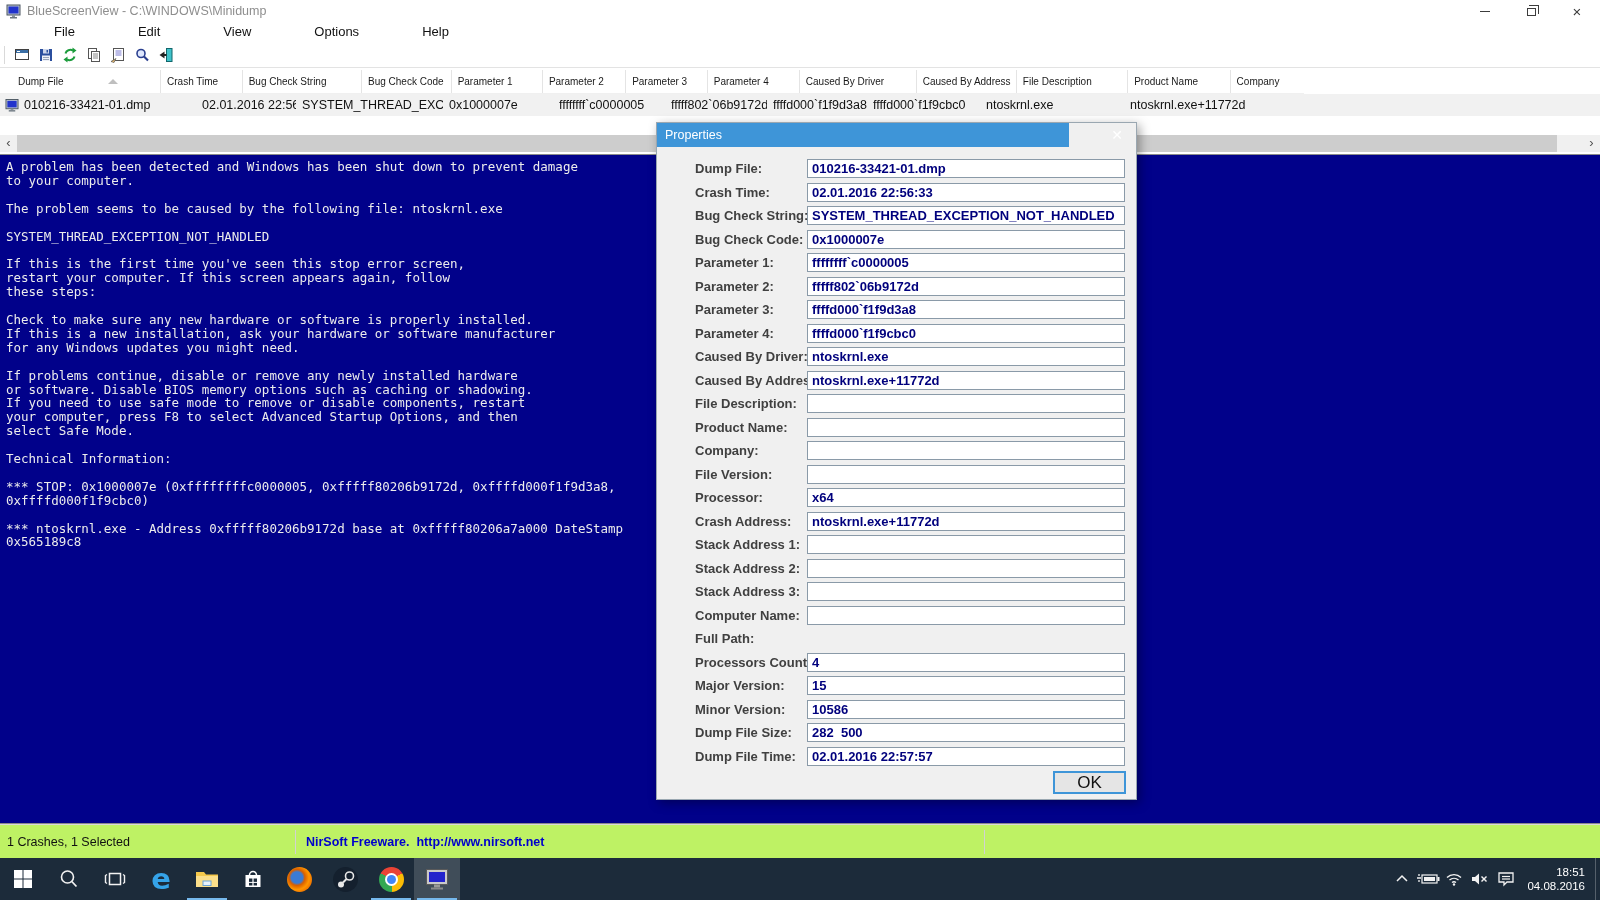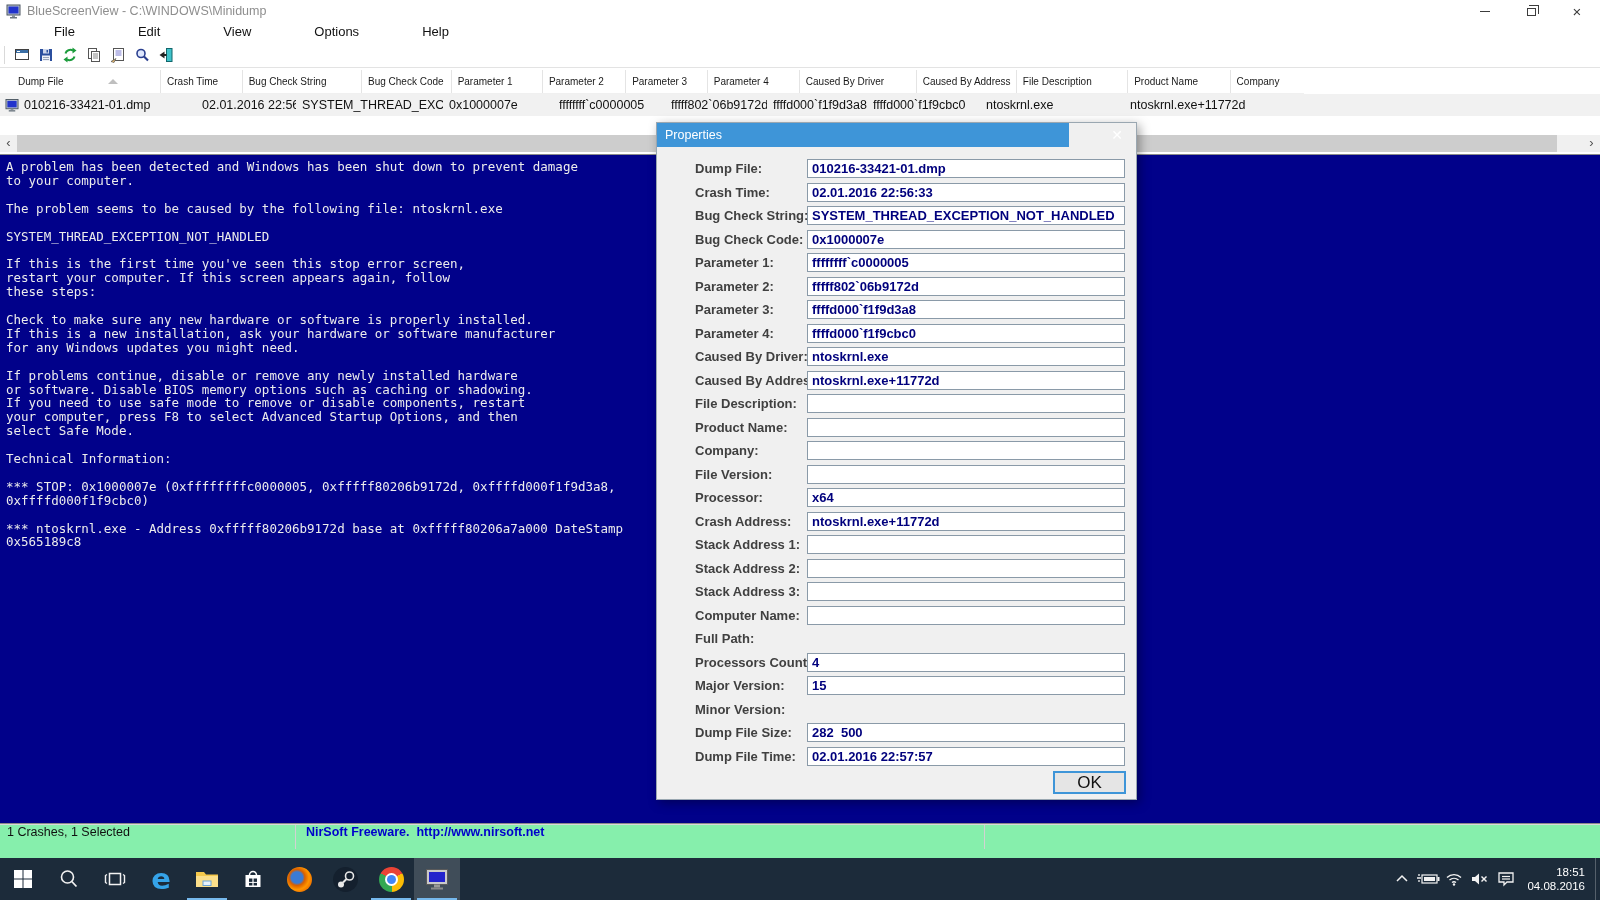--- a/index.html
+++ b/index.html
@@ -44,22 +44,22 @@
   #hscroll { left:0; top:135px; width:1600px; height:17px; background:#f0f0f0; }
   .harrow { position:absolute; top:0; width:17px; height:17px; color:#505050; font-size:13px; line-height:16px; text-align:center; }
   #hthumb { position:absolute; left:17px; top:0; width:1540px; height:17px; background:#cdcdcd; }
 
   
   #bsod { left:0; top:154px; width:1600px; height:670px; background:#01018a; border:1px solid #8a8a8a; border-left:none; border-right:none;}
   #bsod pre { font-family:"DejaVu Sans Mono", monospace; font-size:12.5px; line-height:13.9px;
               color:#ececec; padding:5px 0 0 6px; }
 
   
-  #statusbar { left:0; top:824px; width:1600px; height:34px; background:#86efac; border-top:1px solid #d9d9d9;
-               display:flex; align-items:flex-start; font-size:12.5px; color:#111; }
+  #statusbar { left:0; top:824px; width:1600px; height:34px; background:#bef264; border-top:1px solid #d9d9d9;
+               display:flex; align-items:center; font-size:12.5px; color:#111; }
   #status-left { width:295px; padding-left:7px; }
   .vsep { width:1px; height:24px; background:#d2d2d2; }
   #status-link { width:688px; padding-left:10px; color:#0000cc; font-weight:bold; white-space:pre; }
 
   
   #dialog { left:656px; top:122px; width:481px; height:678px; background:#f0f0f0;
             border:1px solid #9aa7b1; box-shadow:3px 3px 10px rgba(0,0,0,.35); z-index:50; }
   #dlg-title { position:absolute; left:0; top:0; width:412px; height:24px; background:#3e95d8; color:#fff;
                font-size:12.5px; display:flex; align-items:center; padding-left:8px; }
   #dlg-close { position:absolute; right:0; top:0; width:38px; height:24px; display:flex; align-items:center; justify-content:center;
@@ -363,20 +363,21 @@
     <div class="drow" style="top:530px">
         <span class="dlabel">Processors Count:</span>
         <span class="dvalue">4</span>
       </div>
     <div class="drow" style="top:553px">
         <span class="dlabel">Major Version:</span>
         <span class="dvalue">15</span>
       </div>
     <div class="drow" style="top:577px">
         <span class="dlabel">Minor Version:</span>
+        <span class="dvalue">10586</span>
       </div>
     <div class="drow" style="top:600px">
         <span class="dlabel">Dump File Size:</span>
         <span class="dvalue">282  500</span>
       </div>
     <div class="drow" style="top:624px">
         <span class="dlabel">Dump File Time:</span>
         <span class="dvalue">02.01.2016 22:57:57</span>
       </div>
 

